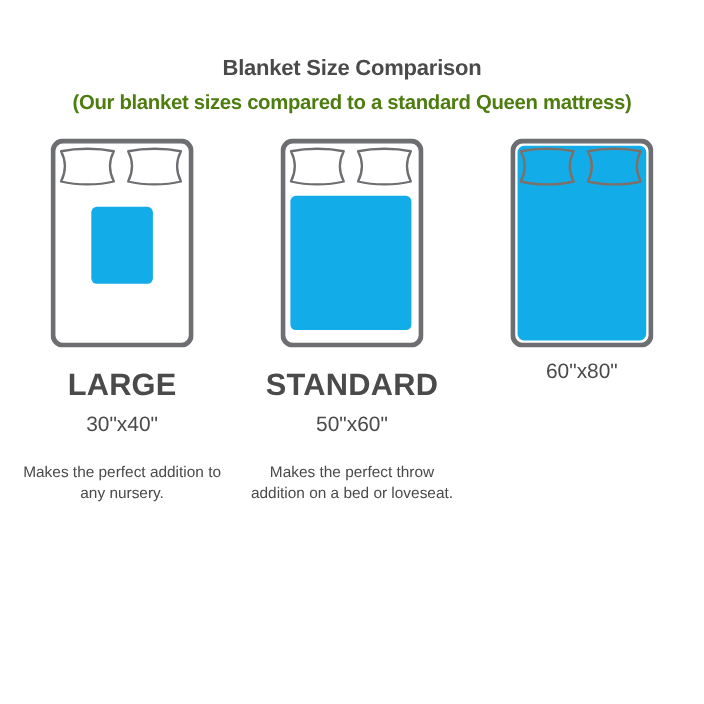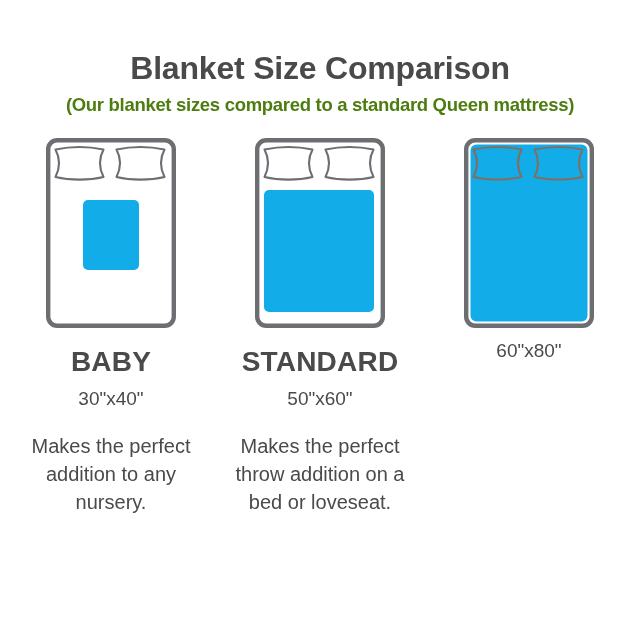--- a/index.html
+++ b/index.html
@@ -15,21 +15,21 @@
     overflow: hidden;
     position: relative;
   }
 
   
   .header {
     text-align: center;
     padding-top: 52px;
   }
   .title {
-    font-size: 32px;
+    font-size: 20px;
     font-weight: bold;
     letter-spacing: -0.2px;
     color: #4a4a4a;
     line-height: 1.0;
     margin: 0;
   }
   .subtitle {
     font-size: 18.5px;
     font-weight: bold;
     color: #4d7c0f;
@@ -78,21 +78,21 @@
   }
   .size-dims {
     font-size: 19px;
     font-weight: normal;
     color: #4a4a4a;
     line-height: 1.0;
     margin-top: 13px;
     white-space: nowrap;
   }
   .desc {
-    font-size: 20px;
+    font-size: 14px;
     font-weight: normal;
     color: #4a4a4a;
     line-height: 1.42;
     margin-top: 24px;
     text-align: center;
     width: 198px;
   }
 </style>
 </head>
 <body>
@@ -112,21 +112,21 @@
 
         <path d="M9.5 11.5 C24 8.5, 43 8.5, 57.5 11.5 C53 20, 53 30, 57.5 39
                  C43 42.5, 24 42.5, 9.5 39 C14 30, 14 20, 9.5 11.5 Z" fill="#ffffff" stroke="#6d6e71" stroke-width="2.1" stroke-linejoin="round"></path>
 
         <path d="M70.5 11.5 C85 8.5, 104 8.5, 118.5 11.5 C114 20, 114 30, 118.5 39
                  C104 42.5, 85 42.5, 70.5 39 C75 30, 75 20, 70.5 11.5 Z" fill="#ffffff" stroke="#6d6e71" stroke-width="2.1" stroke-linejoin="round"></path>
 
         <rect x="37" y="62" width="56" height="70" rx="5" ry="5" fill="#12ADE8"></rect>
       </svg>
     </div>
-    <div class="size-name">BABY</div>
+    <div class="size-name">LARGE</div>
     <div class="size-dims">30"x40"</div>
     <div class="desc">Makes the perfect addition to any nursery.</div>
   </div>
 
   <div class="column">
     <div class="bed-wrap">
       <svg class="bed-svg" viewBox="0 0 130 190" xmlns="http://www.w3.org/2000/svg">
         <rect x="2.2" y="2.2" width="125.6" height="185.6" rx="9" ry="9" fill="#ffffff" stroke="#6d6e71" stroke-width="4.4"></rect>
         <path d="M9.5 11.5 C24 8.5, 43 8.5, 57.5 11.5 C53 20, 53 30, 57.5 39
                  C43 42.5, 24 42.5, 9.5 39 C14 30, 14 20, 9.5 11.5 Z" fill="#ffffff" stroke="#6d6e71" stroke-width="2.1" stroke-linejoin="round"></path>

